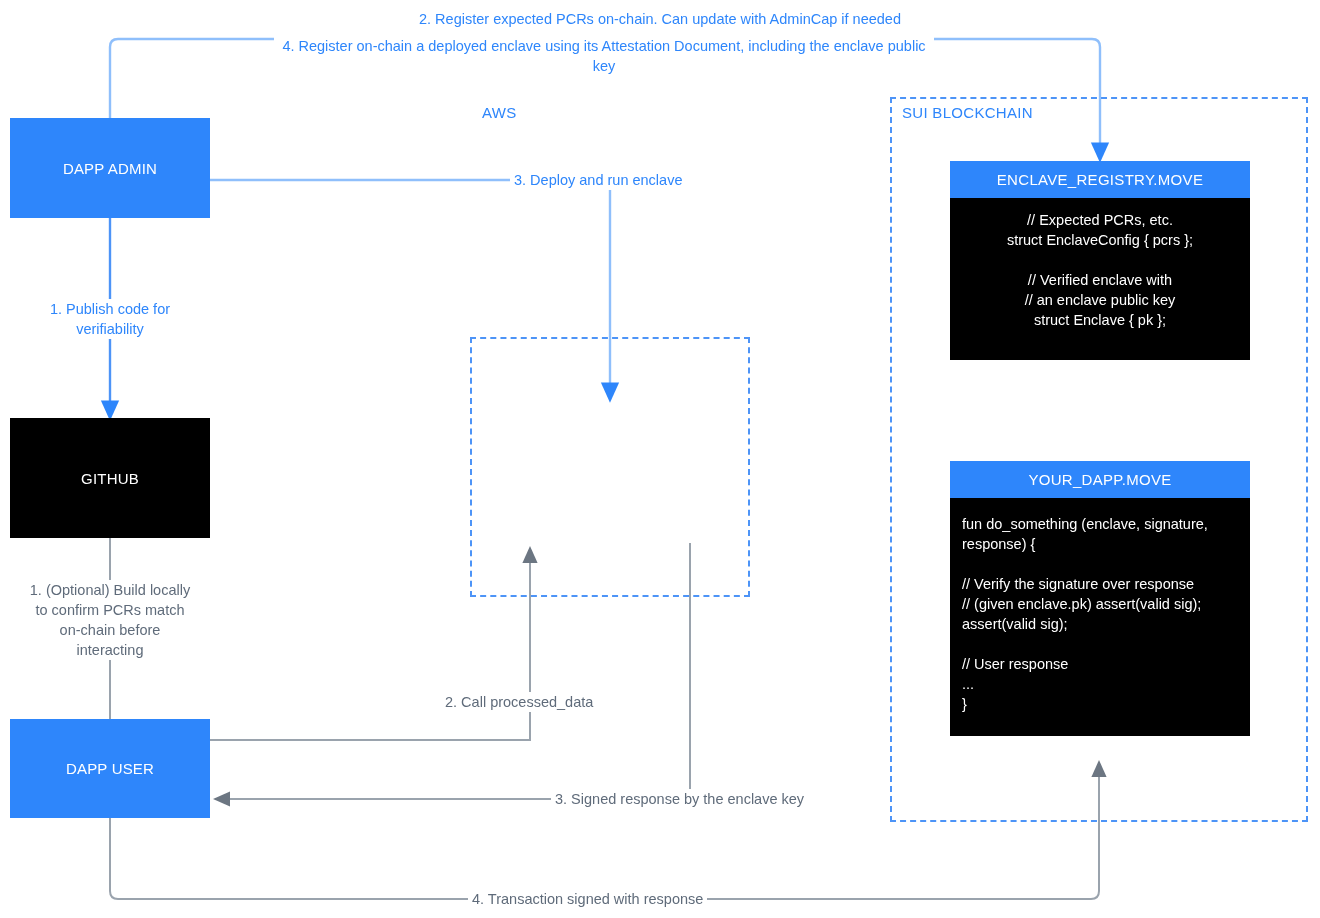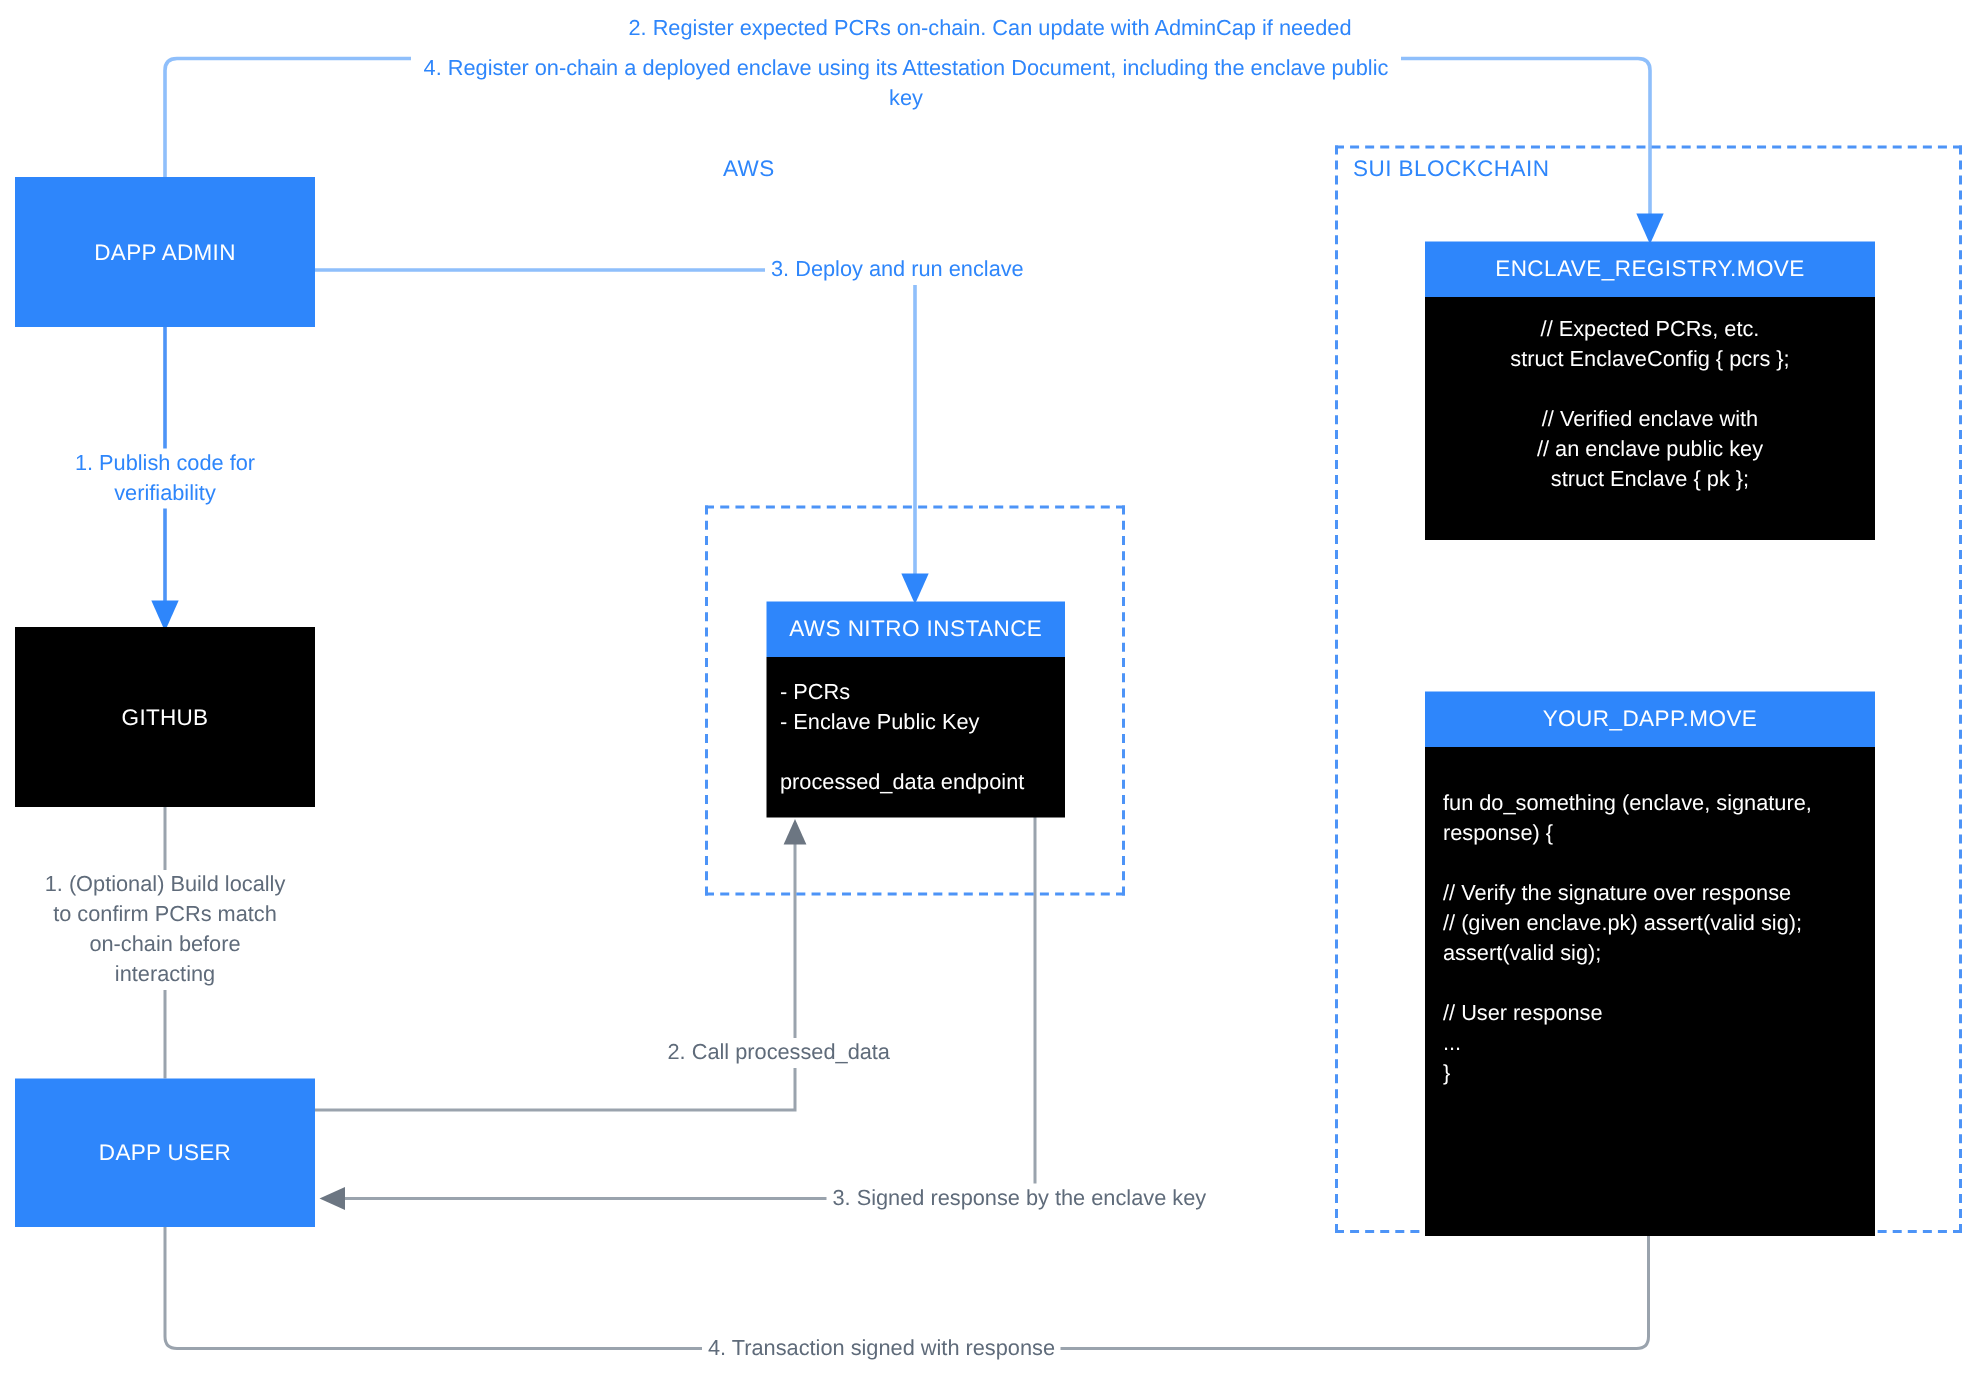--- a/index.html
+++ b/index.html
@@ -102,41 +102,34 @@
   </div>
 
   <div class="node box-black" style="left:10px;top:418px;width:200px;height:120px;">
     <span>GITHUB</span>
   </div>
 
   <div class="node box-blue" style="left:10px;top:719px;width:200px;height:99px;">
     <span>DAPP USER</span>
   </div>
 
-  <div class="card" style="left:511px;top:401px;width:199px;height:144px;">
-    <div class="card-header">AWS NITRO INSTANCE</div>
-    <div class="card-body" style="height:107px;padding-left:9px;">- PCRs
-- Enclave Public Key
-
-processed_data endpoint</div>
-  </div>
 
   <div class="card" style="left:950px;top:161px;width:300px;height:196px;">
     <div class="card-header">ENCLAVE_REGISTRY.MOVE</div>
     <div class="card-body" style="height:162px;padding-top:12px;text-align:center;">// Expected PCRs, etc.
 struct EnclaveConfig { pcrs };
 
 // Verified enclave with
 // an enclave public key
 struct Enclave { pk };</div>
   </div>
 
   <div class="card" style="left:950px;top:461px;width:300px;height:297px;">
     <div class="card-header">YOUR_DAPP.MOVE</div>
-    <div class="card-body" style="height:326px;padding-top:28px;">fun do_something (enclave, signature,
+    <div class="card-body" style="height:238px;padding-top:16px;">fun do_something (enclave, signature,
 response) {
 
 // Verify the signature over response
 // (given enclave.pk) assert(valid sig);
 assert(valid sig);
 
 // User response
 ...
 }</div>
   </div>

